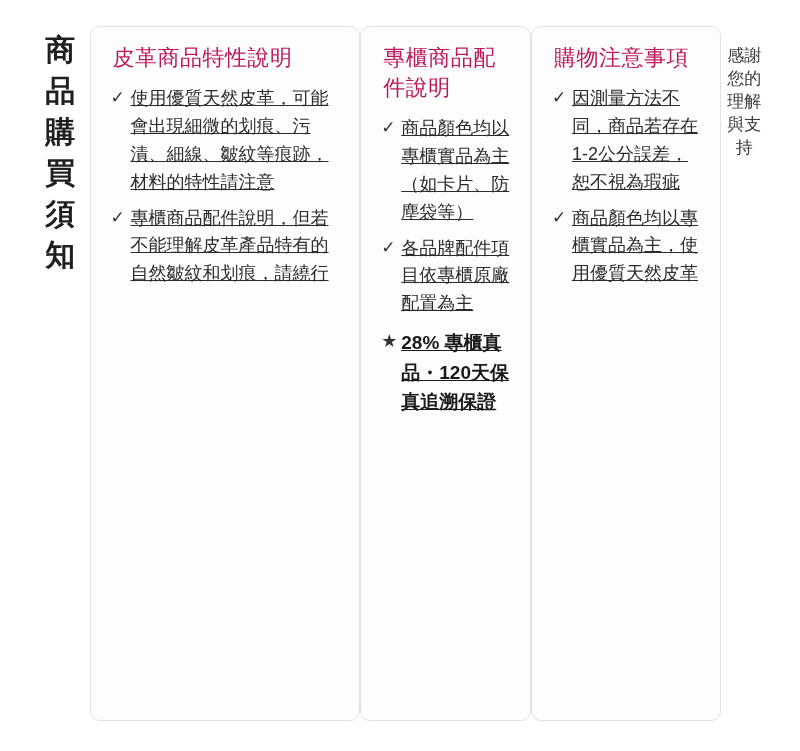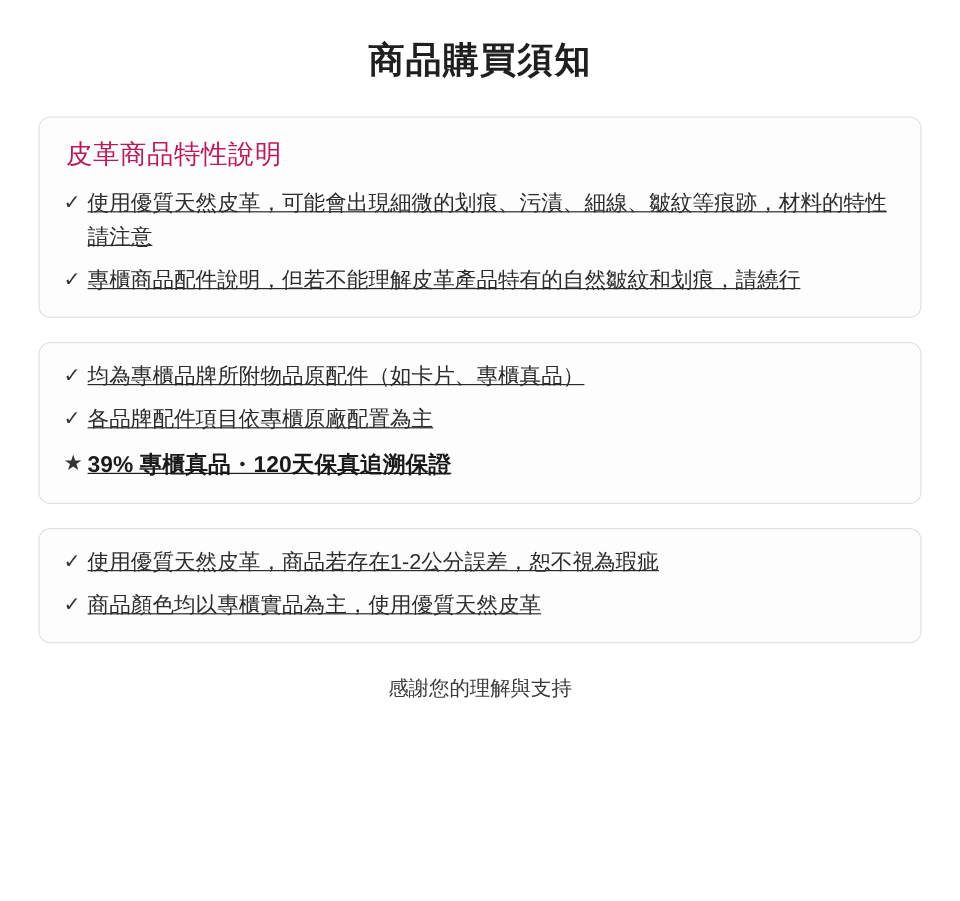--- a/index.html
+++ b/index.html
@@ -13,21 +13,21 @@
     font-family: "Liberation Sans", "DejaVu Sans", sans-serif;
     color: #2b2b2b;
     -webkit-font-smoothing: antialiased;
   }
   .page {
     width: 800px;
     height: 751px;
     box-sizing: border-box;
     padding: 26px 32px 10px 32px;
     display: flex;
-    flex-direction: column;
+    flex-direction: row;
   }
   .page-title {
     text-align: center;
     font-size: 30px;
     font-weight: bold;
     letter-spacing: 1px;
     color: #1f1f1f;
     margin: 4px 0 26px 0;
   }
   .card {
@@ -72,21 +72,21 @@
   .item.highlight {
     font-weight: bold;
     font-size: 19px;
     color: #1a1a1a;
     margin-top: 10px;
   }
   .footer-note {
     text-align: center;
     font-size: 17px;
     color: #3a3a3a;
-    margin-top: 6px;
+    margin-top: 18px;
   }
 </style>
 </head>
 <body>
 
 <div class="page">
 
   <div class="page-title">商品購買須知</div>
 
   <div class="card">
@@ -95,38 +95,40 @@
       <span class="marker">✓</span>
       <span class="item-text">使用優質天然皮革，可能會出現細微的划痕、污漬、細線、皺紋等痕跡，材料的特性請注意</span>
     </div>
     <div class="item">
       <span class="marker">✓</span>
       <span class="item-text">專櫃商品配件說明，但若不能理解皮革產品特有的自然皺紋和划痕，請繞行</span>
     </div>
   </div>
 
   <div class="card">
+    <div class="card-title">專櫃商品配件說明</div>
     <div class="item">
       <span class="marker">✓</span>
-      <span class="item-text">均為專櫃品牌所附物品原配件（如卡片、專櫃真品）</span>
+      <span class="item-text">商品顏色均以專櫃實品為主（如卡片、防塵袋等）</span>
     </div>
     <div class="item">
       <span class="marker">✓</span>
       <span class="item-text">各品牌配件項目依專櫃原廠配置為主</span>
     </div>
     <div class="item highlight">
       <span class="marker star">★</span>
-      <span class="item-text">39% 專櫃真品・120天保真追溯保證</span>
+      <span class="item-text">28% 專櫃真品・120天保真追溯保證</span>
     </div>
   </div>
 
   <div class="card">
+    <div class="card-title">購物注意事項</div>
     <div class="item">
       <span class="marker">✓</span>
-      <span class="item-text">使用優質天然皮革，商品若存在1-2公分誤差，恕不視為瑕疵</span>
+      <span class="item-text">因測量方法不同，商品若存在1-2公分誤差，恕不視為瑕疵</span>
     </div>
     <div class="item">
       <span class="marker">✓</span>
       <span class="item-text">商品顏色均以專櫃實品為主，使用優質天然皮革</span>
     </div>
   </div>
 
   <div class="footer-note">感謝您的理解與支持</div>
 
 </div>

